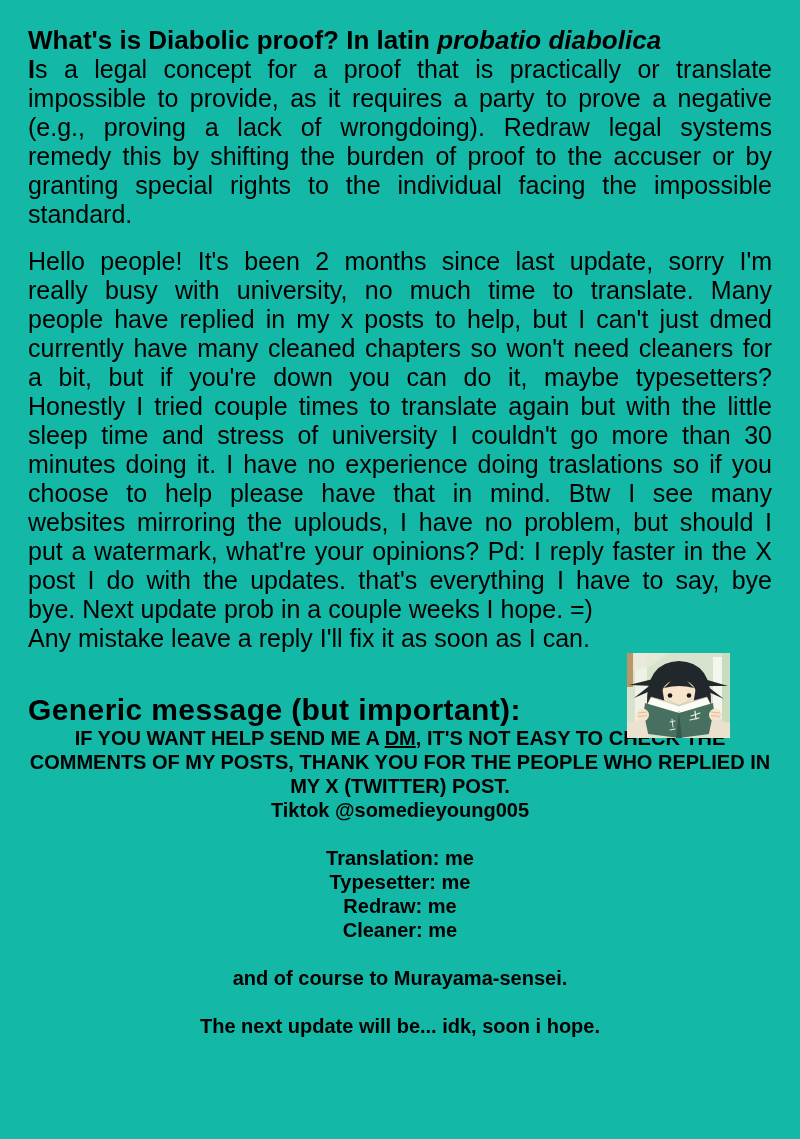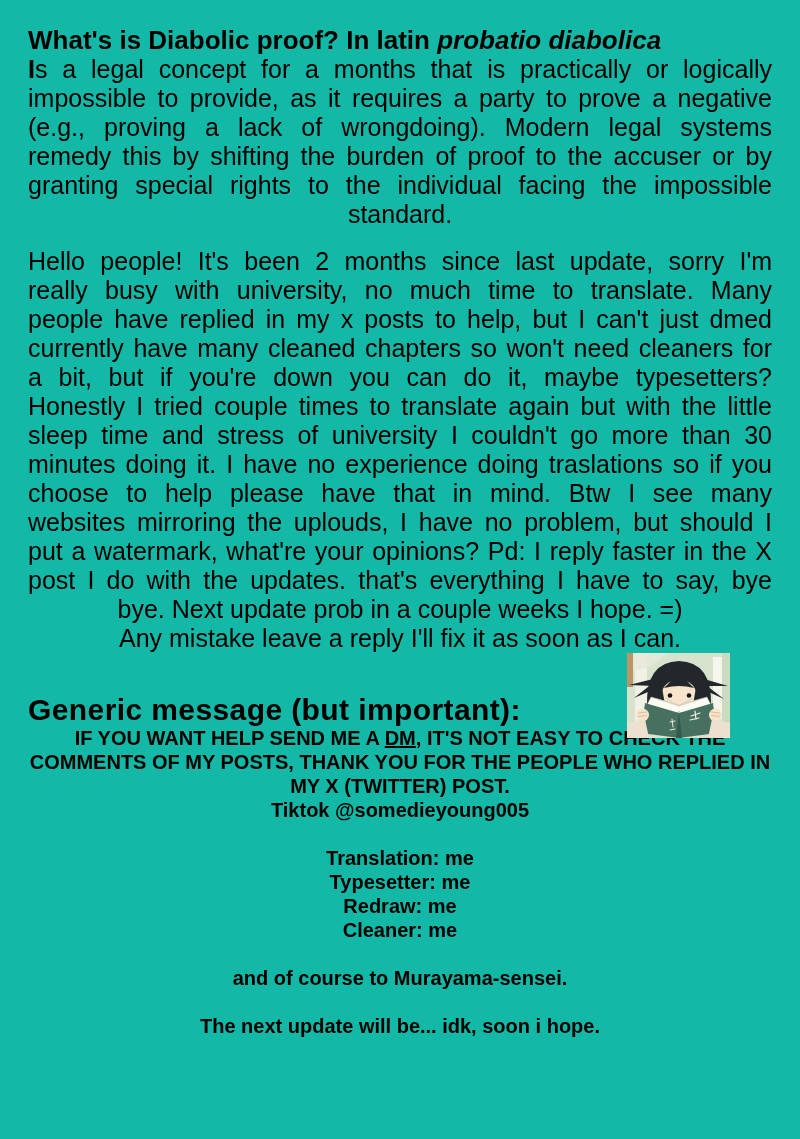--- a/index.html
+++ b/index.html
@@ -5,40 +5,40 @@
   html,body{margin:0;padding:0;background:#ffffff;}
   body{width:800px;height:1139px;font-family:"Liberation Sans","DejaVu Sans",sans-serif;color:#000;}
   .page{position:relative;width:800px;height:1139px;overflow:hidden;background:#14b8a6;}
   .content{padding:26px 28px 0 28px;}
   h1.title{margin:0;font-size:26px;line-height:29px;font-weight:bold;letter-spacing:0;}
   h1.title em{font-style:italic;font-weight:bold;}
   .para{font-size:25px;line-height:29px;}
   .para .lead{font-weight:bold;}
   .para2{margin-top:18px;}
   .jline{text-align:justify;text-align-last:justify;}
-  .lline{text-align:center;}
+  .lline{text-align:left;}
   h2.gm-heading{margin:43px 0 0 0;font-size:30px;line-height:28px;font-weight:bold;letter-spacing:0.4px;}
   .centered{margin-top:2px;width:744px;text-align:center;font-weight:bold;font-size:20px;line-height:24px;}
   .cline{min-height:24px;white-space:nowrap;}
   .u{text-decoration:underline;text-align:center;}
   .illustration{position:absolute;left:627px;top:653px;width:103px;height:85px;}
   .illustration svg{display:block;width:103px;height:85px;}
 </style>
 </head>
 <body>
 
 <div class="page">
   <div class="content">
 
     <h1 class="title"><span>What's is Diabolic proof? In latin </span><em>probatio diabolica</em></h1>
 
     <div class="para">
-      <div class="jline"><span class="lead">I</span><span>s a legal concept for a months that is practically or logically</span></div>
+      <div class="jline"><span class="lead">I</span><span>s a legal concept for a proof that is practically or translate</span></div>
       <div class="jline">impossible to provide, as it requires a party to prove a negative</div>
-      <div class="jline">(e.g., proving a lack of wrongdoing). Modern legal systems</div>
+      <div class="jline">(e.g., proving a lack of wrongdoing). Redraw legal systems</div>
       <div class="jline">remedy this by shifting the burden of proof to the accuser or by</div>
       <div class="jline">granting special rights to the individual facing the impossible</div>
       <div class="lline">standard.</div>
     </div>
 
     <div class="para para2">
       <div class="jline">Hello people! It's been 2 months since last update, sorry I'm</div>
       <div class="jline">really busy with university, no much time to translate. Many</div>
       <div class="jline">people have replied in my x posts to help, but I can't just dmed</div>
       <div class="jline">currently have many cleaned chapters so won't need cleaners for</div>

